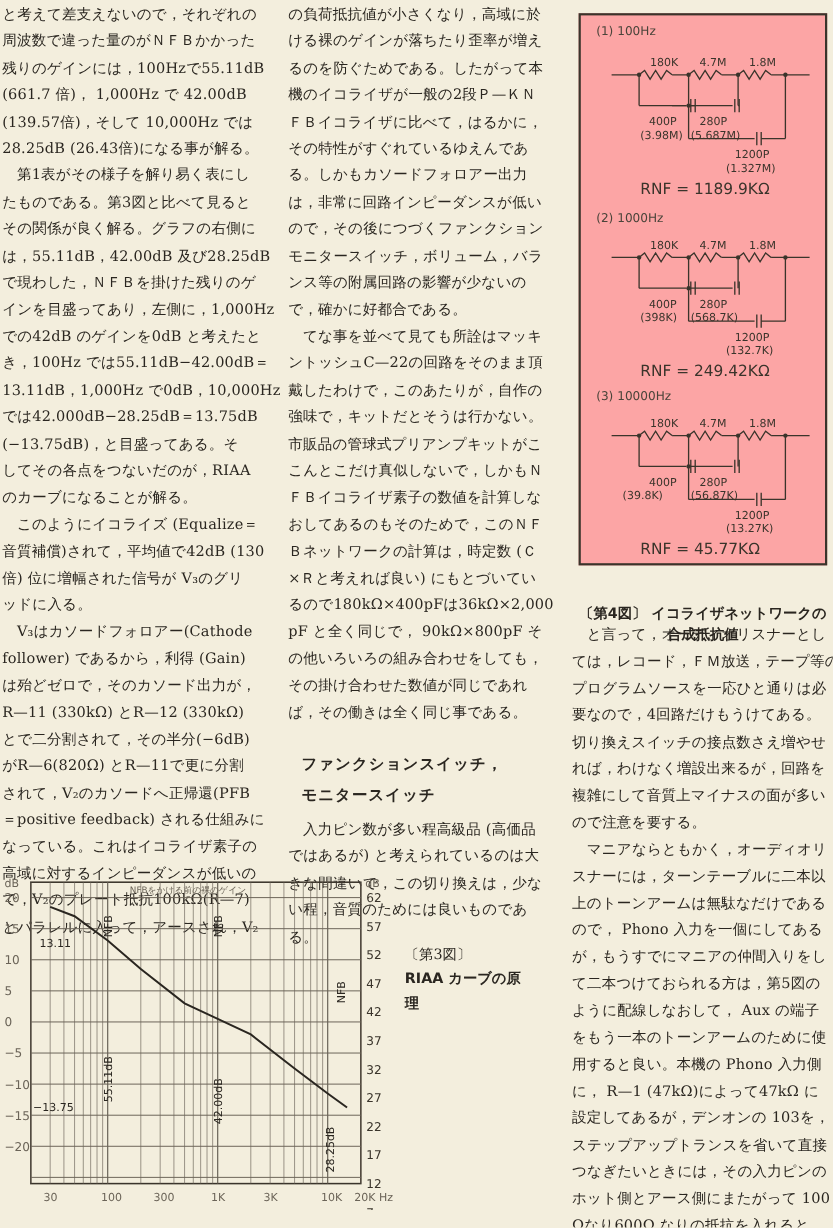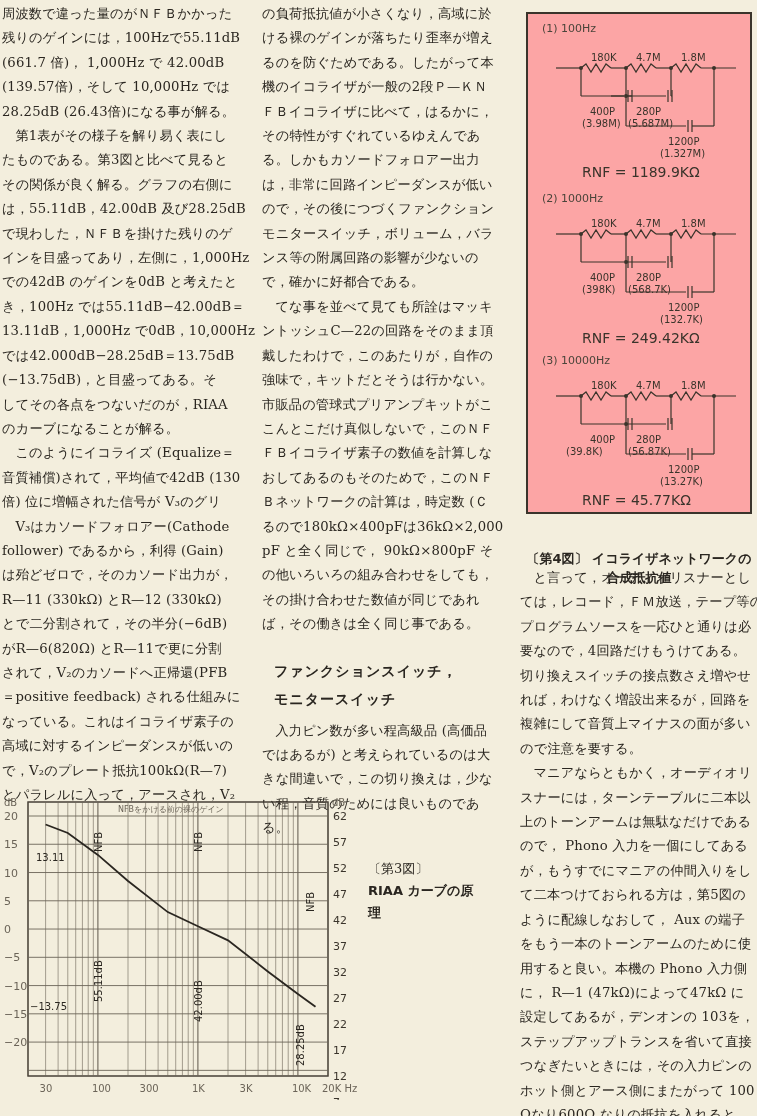--- a/index.html
+++ b/index.html
@@ -20,20 +20,21 @@
   #fig3-caption{position:absolute;left:368px;top:858px;width:140px;font-size:13px;line-height:22px;}
   #fig3-caption .title{font-weight:bold;font-family:"DejaVu Sans","Liberation Sans",sans-serif;}
   #chart{position:absolute;left:0;top:794px;width:360px;height:306px;}
   #page-number{position:absolute;left:318px;top:1142px;font-size:13px;font-family:"DejaVu Sans","Liberation Sans",sans-serif;color:#3a342b;}
   svg text{font-family:"DejaVu Sans","Liberation Sans",sans-serif;}
 </style>
 </head>
 <body>
 
 <div id="col1" class="col">
+    <p>と考えて差支えないので，それぞれの</p>
     <p>周波数で違った量のがＮＦＢかかった</p>
     <p>残りのゲインには，100Hzで55.11dB</p>
     <p>(661.7 倍)， 1,000Hz で 42.00dB</p>
     <p>(139.57倍)，そして 10,000Hz では</p>
     <p>28.25dB (26.43倍)になる事が解る。</p>
     <p>　第1表がその様子を解り易く表にし</p>
     <p>たものである。第3図と比べて見ると</p>
     <p>その関係が良く解る。グラフの右側に</p>
     <p>は，55.11dB，42.00dB 及び28.25dB</p>
     <p>で現わした，ＮＦＢを掛けた残りのゲ</p>
@@ -41,20 +42,21 @@
     <p>での42dB のゲインを0dB と考えたと</p>
     <p>き，100Hz では55.11dB−42.00dB＝</p>
     <p>13.11dB，1,000Hz で0dB，10,000Hz</p>
     <p>では42.000dB−28.25dB＝13.75dB</p>
     <p>(−13.75dB)，と目盛ってある。そ</p>
     <p>してその各点をつないだのが，RIAA</p>
     <p>のカーブになることが解る。</p>
     <p>　このようにイコライズ (Equalize＝</p>
     <p>音質補償)されて，平均値で42dB (130</p>
     <p>倍) 位に増幅された信号が V₃のグリ</p>
+    <p>ッドに入る。</p>
     <p>　V₃はカソードフォロアー(Cathode</p>
     <p>follower) であるから，利得 (Gain)</p>
     <p>は殆どゼロで，そのカソード出力が，</p>
     <p>R—11 (330kΩ) とR—12 (330kΩ)</p>
     <p>とで二分割されて，その半分(−6dB)</p>
     <p>がR—6(820Ω) とR—11で更に分割</p>
     <p>されて，V₂のカソードへ正帰還(PFB</p>
     <p>＝positive feedback) される仕組みに</p>
     <p>なっている。これはイコライザ素子の</p>
     <p>高域に対するインピーダンスが低いの</p>
@@ -73,24 +75,25 @@
     <p>は，非常に回路インピーダンスが低い</p>
     <p>ので，その後につづくファンクション</p>
     <p>モニタースイッチ，ボリューム，バラ</p>
     <p>ンス等の附属回路の影響が少ないの</p>
     <p>で，確かに好都合である。</p>
     <p>　てな事を並べて見ても所詮はマッキ</p>
     <p>ントッシュC—22の回路をそのまま頂</p>
     <p>戴したわけで，このあたりが，自作の</p>
     <p>強味で，キットだとそうは行かない。</p>
     <p>市販品の管球式プリアンプキットがこ</p>
-    <p>こんとこだけ真似しないで，このＮＦ</p>
+    <p>こんとこだけ真似しないで，しかもＮ</p>
     <p>ＦＢイコライザ素子の数値を計算しな</p>
     <p>おしてあるのもそのためで，このＮＦ</p>
     <p>Ｂネットワークの計算は，時定数 (Ｃ</p>
+    <p>×Ｒと考えれば良い) にもとづいてい</p>
     <p>るので180kΩ×400pFは36kΩ×2,000</p>
     <p>pF と全く同じで， 90kΩ×800pF そ</p>
     <p>の他いろいろの組み合わせをしても，</p>
     <p>その掛け合わせた数値が同じであれ</p>
     <p>ば，その働きは全く同じ事である。</p>
     <p style="height: 20px;"></p>
     <p class="heading" style="padding-left: 12px; line-height: 28px;">ファンクションスイッチ，</p>
     <p class="heading" style="padding-left: 12px; line-height: 28px;">モニタースイッチ</p>
     <p style="height: 6px;"></p>
     <p>　入力ピン数が多い程高級品 (高価品</p>

